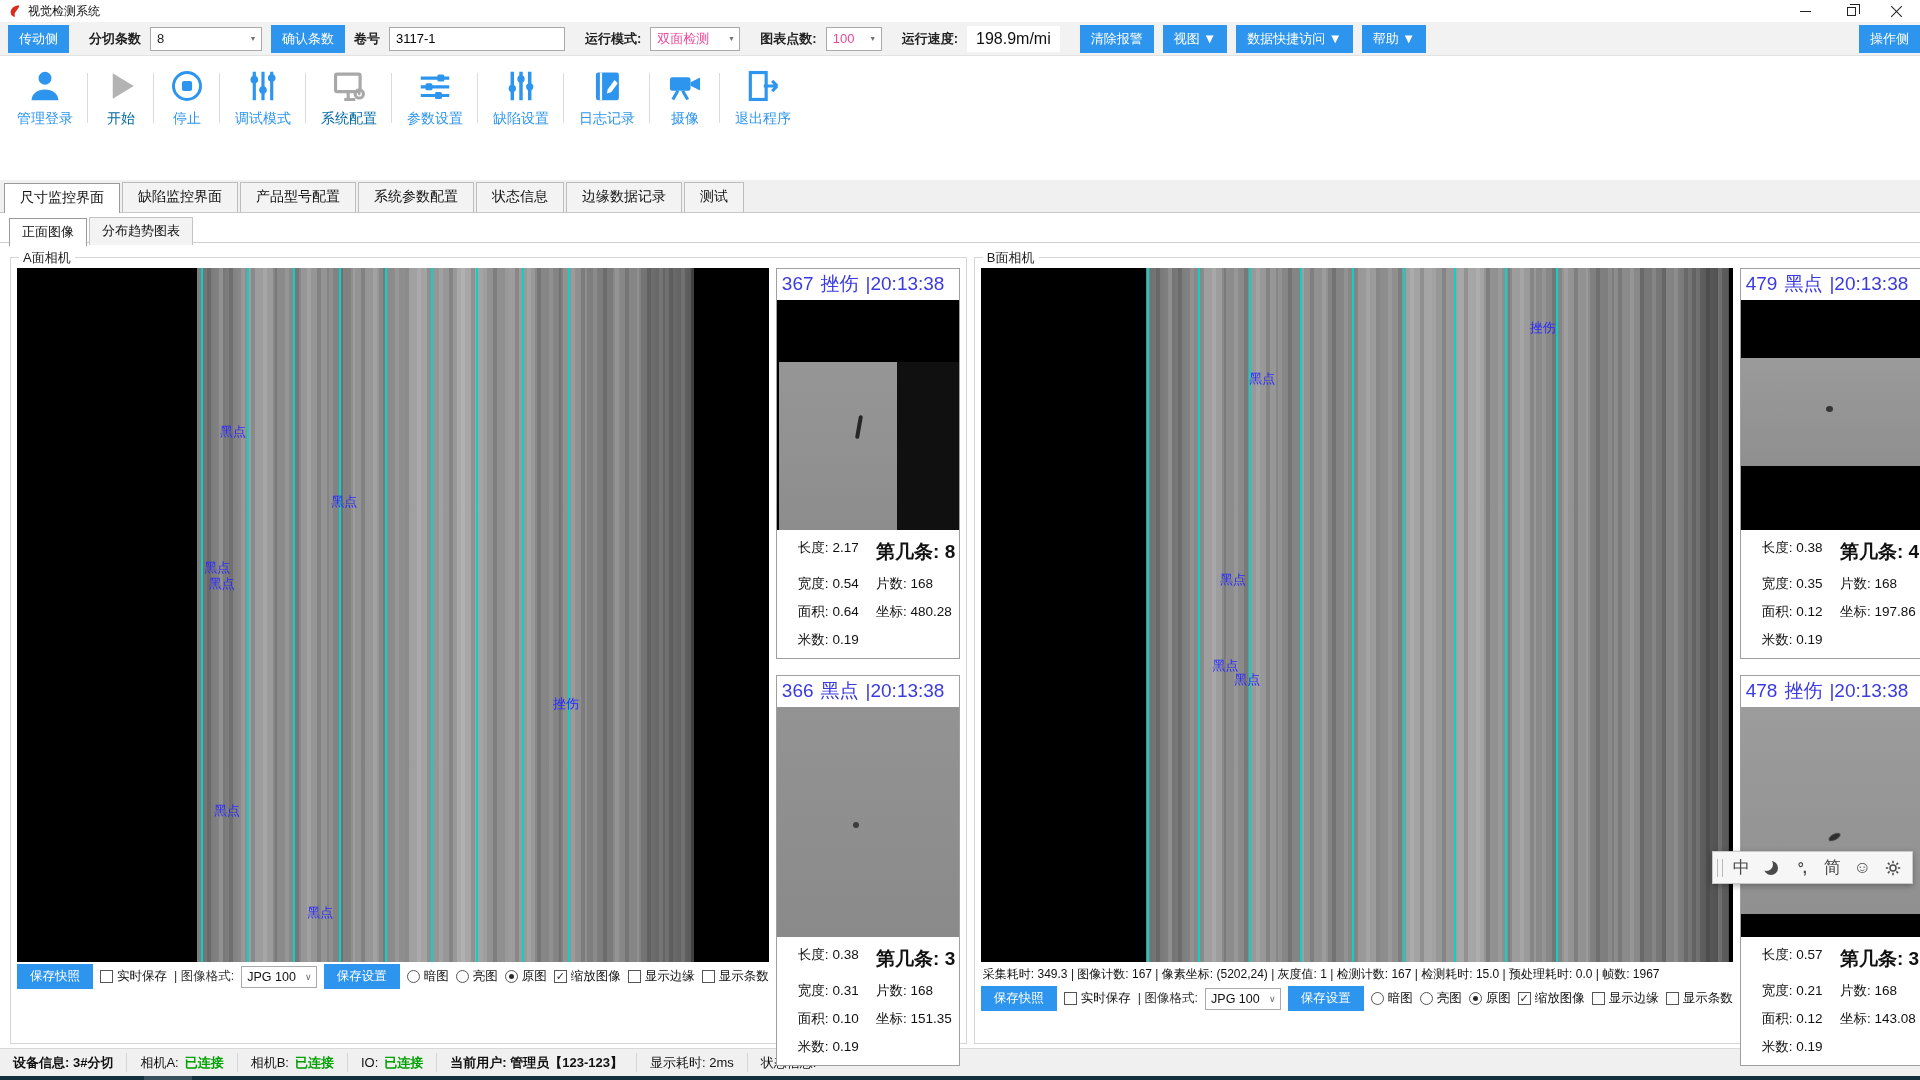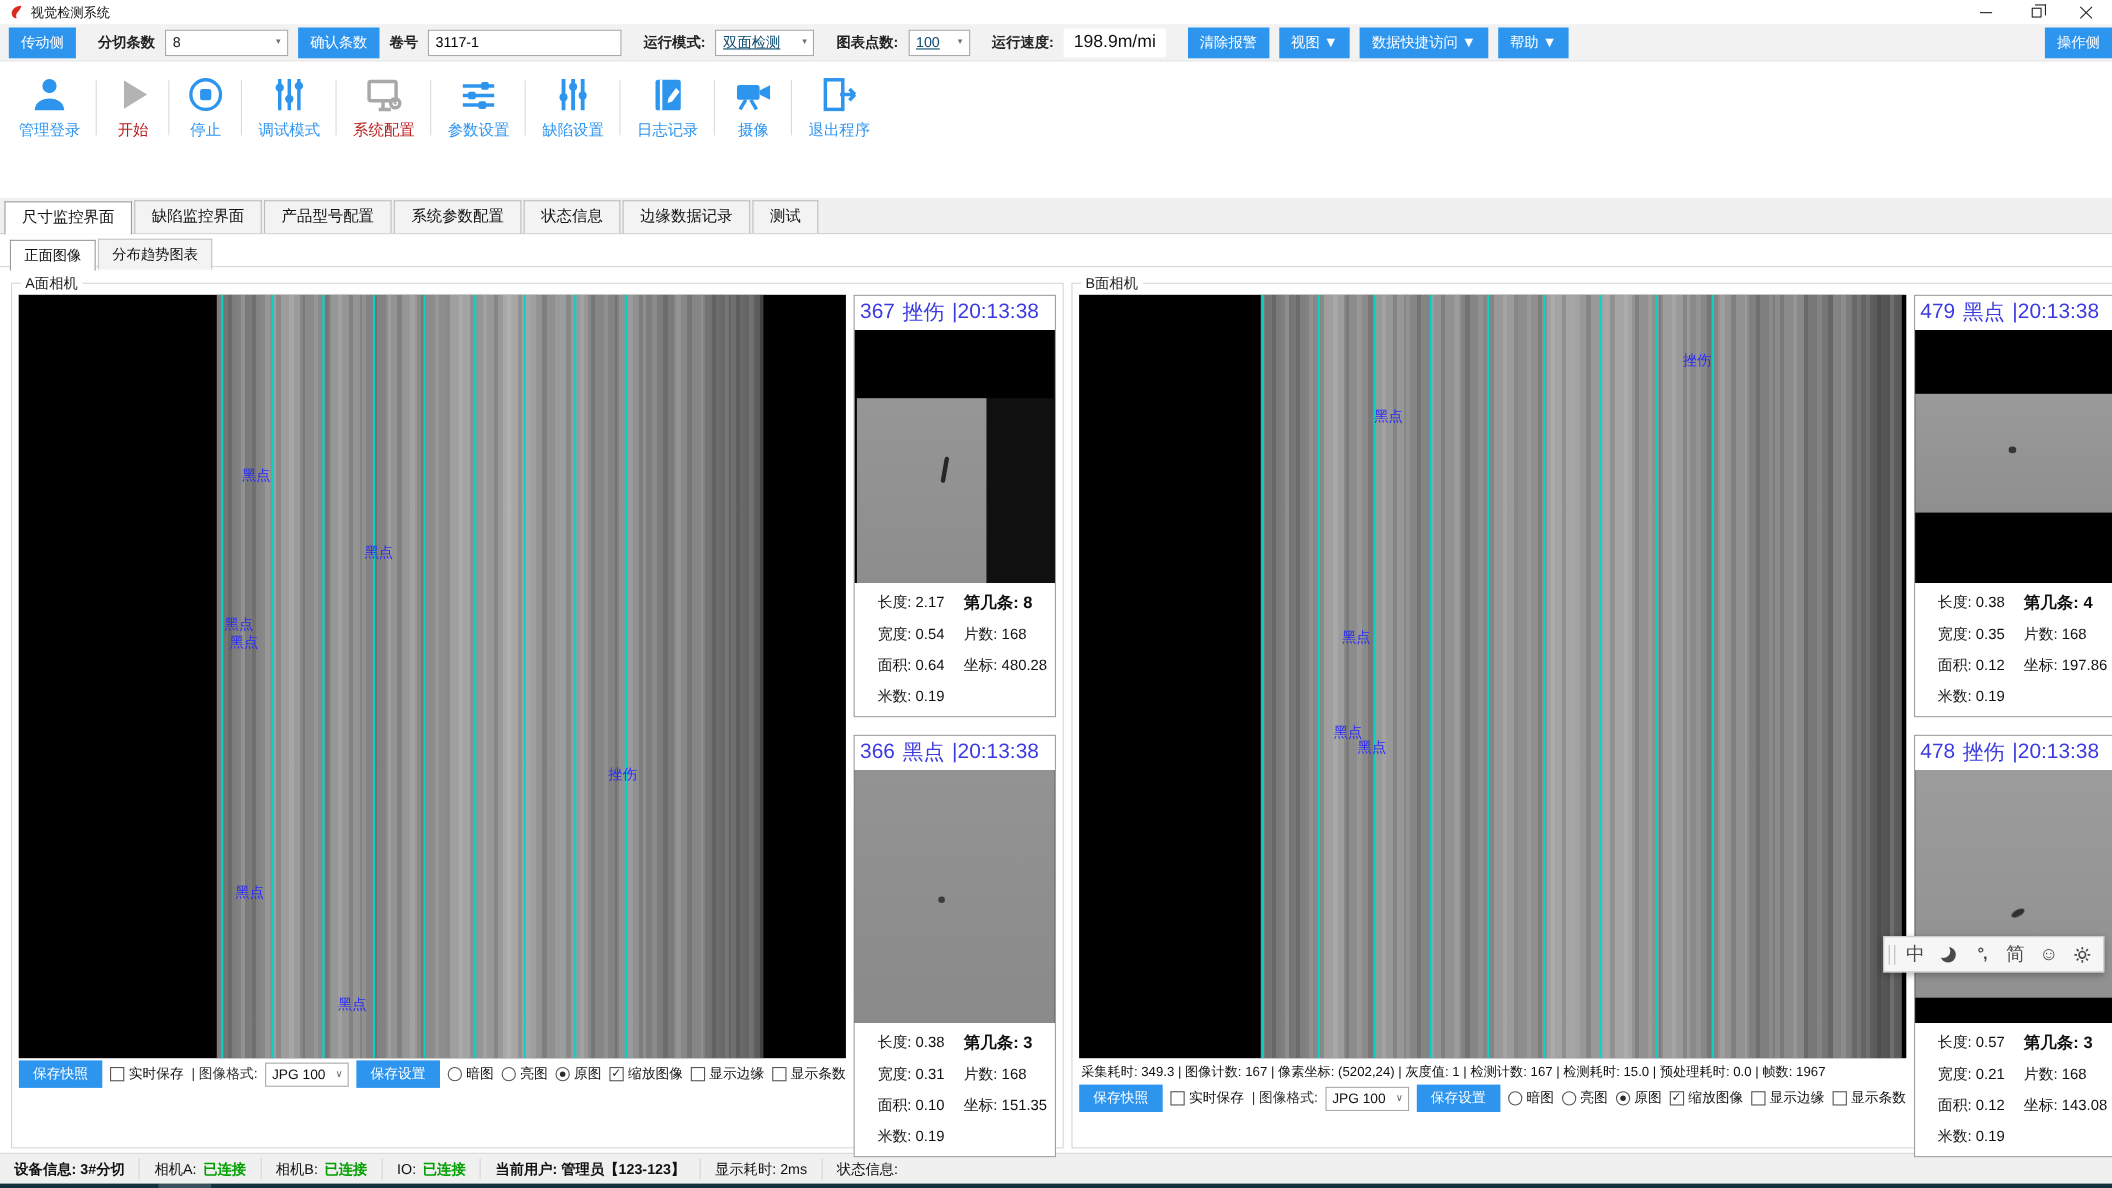--- a/index.html
+++ b/index.html
@@ -16,33 +16,33 @@
   .g-close { position:relative; width:12px; height:12px; }
   .g-close::before,.g-close::after { content:""; position:absolute; left:5px; top:-1px; width:1px; height:15px; background:#222; }
   .g-close::before { transform:rotate(45deg);} .g-close::after { transform:rotate(-45deg);}
 
   
   .toolbar1 { height:34px; background:#f2f2f2; border-bottom:1px solid #e2e2e2; display:flex; align-items:center; padding:0 0 0 8px; gap:9px; font-size:13px; }
   .lbl { font-weight:bold; color:#222; white-space:nowrap; }
   .btn-blue { background:#2e95ef; color:#fff; border:none; padding:5px 11px; font-size:13px; white-space:nowrap; cursor:pointer; }
   .select { height:24px; background:#fff; border:1px solid #a9a9a9; display:flex; align-items:center; }
   .select .val { padding:0 6px; font-size:13px; color:#222; }
-  .select .val.dim { color:#0c4a6e;text-decoration:underline; }
+  .select .val.dim { color:#ec4899; }
   .select .arr { width:16px; align-self:stretch; display:flex; align-items:center; justify-content:center; color:#707070; font-size:7px; }
   .tb-input { height:24px; border:1px solid #a9a9a9; background:#fff; padding:0 6px; font-size:13px; width:176px; font-family:inherit; }
   .speed-box { height:26px; background:#fff; padding:0 9px; font-size:16px; display:flex; align-items:center; color:#111; }
   .sp8 { width:2px; }
 
   
   .icon-toolbar { height:84px; background:#fff; display:flex; align-items:flex-start; padding:7px 2px 0; }
   .tool-item { display:flex; flex-direction:column; align-items:center; gap:3px; padding:2px 15px; position:relative; cursor:pointer; }
   .tool-item:not(:last-child)::after { content:""; position:absolute; right:0; top:10px; height:50px; width:1px; background:#dadada; }
   .tool-ic { height:42px; display:flex; align-items:center; justify-content:center; }
   .tool-label { font-size:14px; color:#2e95ef; white-space:nowrap; }
-  .tool-label.gray { color:#b91c1c; }
+  .tool-label.gray { color:#0369a1; }
 
   
   .tabstrip { height:33px; background:#f0f0f0; display:flex; align-items:flex-end; padding:4px 0 0 4px; gap:2px; border-bottom:1px solid #c9c9c9;margin-top:40px; }
   .tab { padding:5px 15px 6px; font-size:14px; background:#f3f3f3; border:1px solid #bdbdbd; border-bottom:none; white-space:nowrap; cursor:pointer; }
   .tab.active { background:#fff; position:relative; top:1px; border-color:#9a9a9a; }
   .subtabstrip { height:30px; background:#fff; display:flex; align-items:flex-start; padding:4px 0 0 9px; gap:2px; border-bottom:1px solid #cfcfcf; }
   .subtab { padding:4px 12px 5px; font-size:13px; background:#f3f3f3; border:1px solid #c4c4c4; border-bottom:none; white-space:nowrap; cursor:pointer; }
   .subtab.active { background:#fff; position:relative; top:1px; border-color:#9a9a9a; }
 
   
@@ -74,21 +74,21 @@
 
   
   .defect-col { width:184px; display:flex; flex-direction:column; }
   .defect-card { border:1px solid #9f9f9f; background:#fff; display:flex; flex-direction:column; }
   .defect-card.first { margin-bottom:16px; }
   .defect-card.second { flex:1; }
   .dc-header { display:flex; gap:7px; padding:2px 5px 3px; font-size:19px; color:#3a3ae0; align-items:center; }
   .dc-thumb { height:230px; background:#000; position:relative; overflow:hidden; flex:none; }
   .dc-stats { display:grid; grid-template-columns:46% 54%; padding:9px 6px; row-gap:10px; font-size:13.5px; align-content:start; }
   .stat { white-space:nowrap;margin-left:15px; }
-  .stat.bold { font-weight:bold; font-size:15px; }
+  .stat.bold { font-weight:bold; font-size:19px; }
   
   .ta1-gray { position:absolute; left:1%; top:27%; width:65%; height:73%; background:linear-gradient(180deg,#969696,#8d8d8d); }
   .ta1-dark { position:absolute; right:0; top:27%; width:34%; height:73%; background:#101010; }
   .ta1-streak { position:absolute; left:44%; top:50%; width:4px; height:24px; background:#262626; border-radius:2px; transform:rotate(10deg); }
   .ta2-base { position:absolute; inset:0; background:linear-gradient(180deg,#939393,#8a8a8a); }
   .ta2-dot { position:absolute; left:42%; top:50%; width:6px; height:6px; border-radius:50%; background:#3c3c3c; filter:blur(.4px); }
   .tb1-band { position:absolute; left:0; top:25%; width:100%; height:47%; background:linear-gradient(180deg,#9a9a9a,#8f8f8f); }
   .tb1-dot { position:absolute; left:47%; top:46%; width:7px; height:6px; border-radius:50%; background:#353535; filter:blur(.4px); }
   .tb2-base { position:absolute; left:0; top:0; width:100%; height:90%; background:linear-gradient(180deg,#9c9c9c,#909090); }
   .tb2-smudge { position:absolute; left:48%; top:55%; width:13px; height:6px; border-radius:50%; background:#303030; transform:rotate(-28deg); filter:blur(.7px); }

